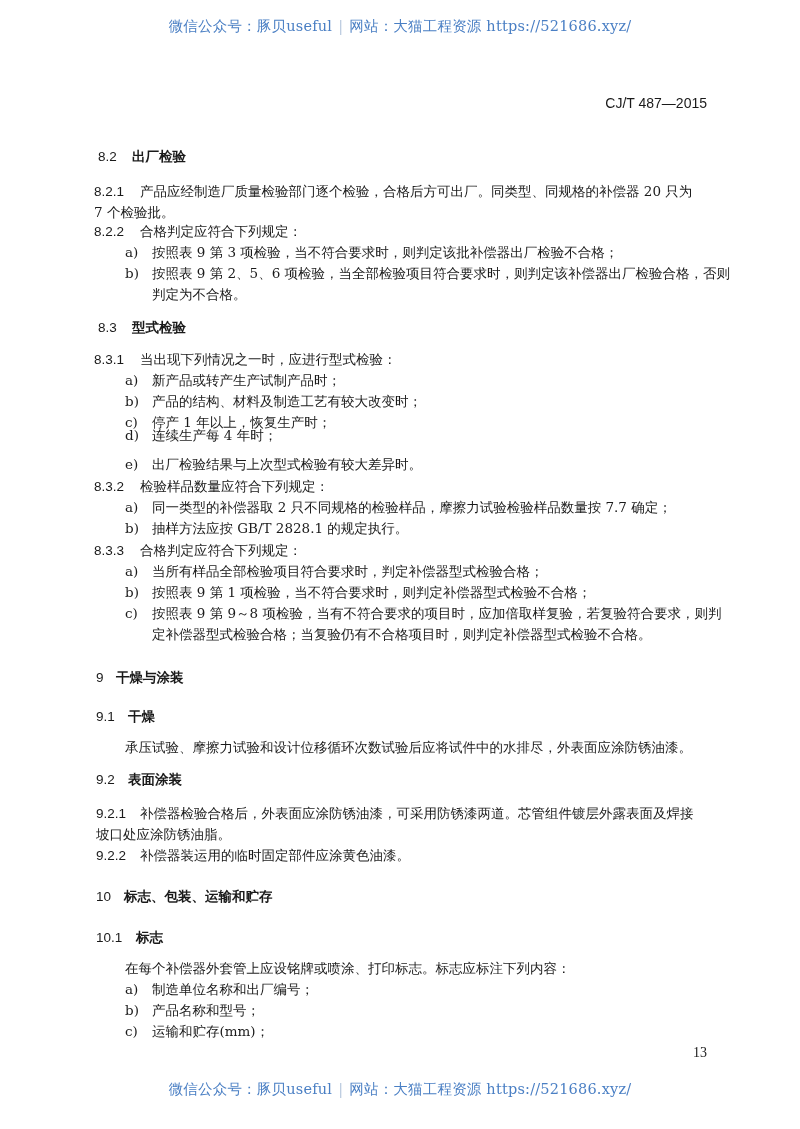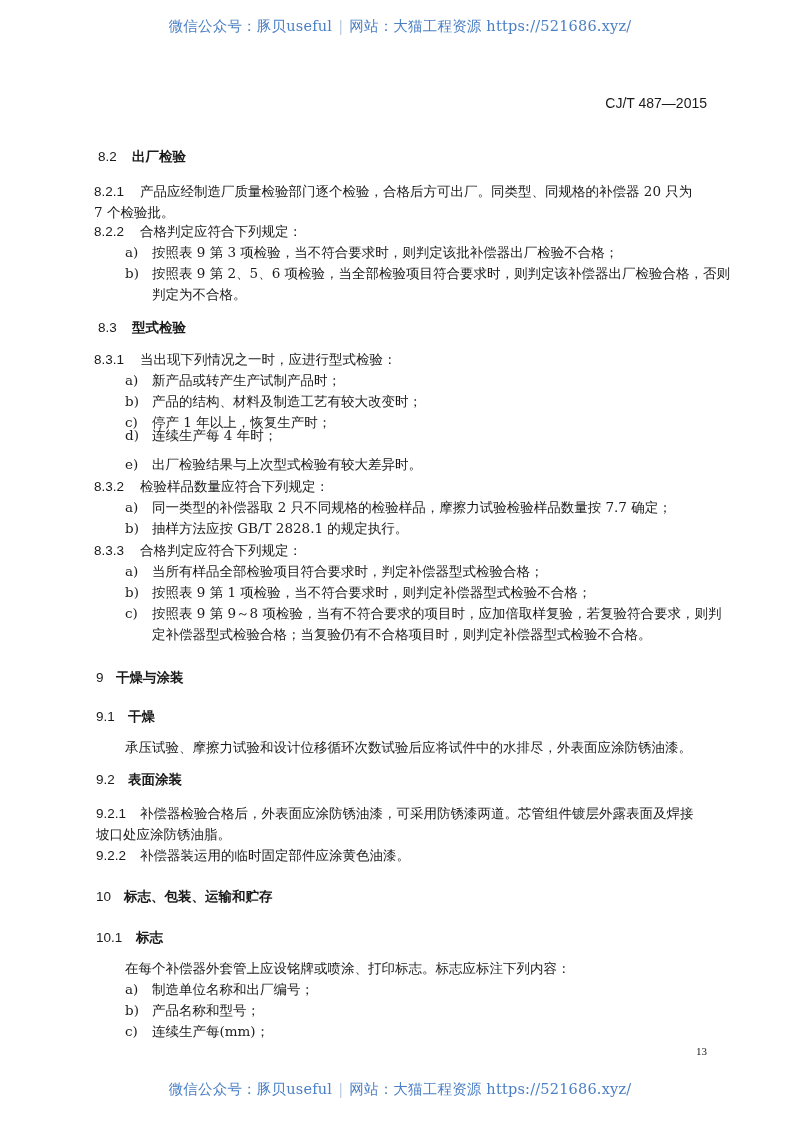--- a/index.html
+++ b/index.html
@@ -14,21 +14,21 @@
   }
   .watermark .sep { color: #b8c8de; margin: 0 6px; }
   #wm-top { top: 17px; }
   #wm-bottom { top: 1080px; }
   .std-code {
     position: absolute; top: 95px; right: 93px;
     font-family: "Liberation Sans", "DejaVu Sans", sans-serif; font-weight: normal; font-size: 14px;
   }
   .page-no {
     position: absolute; top: 1045px; right: 93px;
-    font-family: "Liberation Serif", serif; font-size: 11px;
+    font-family: "Liberation Serif", serif; font-size: 14px;
   }
   .content { position: absolute; left: 98px; top: 0; width: 608px; font-size: 13.5px; }
   .line { position: absolute; white-space: nowrap; line-height: 15px; }
   .h { font-family: "DejaVu Sans", "Liberation Sans", sans-serif; font-weight: bold; font-size: 13.5px; }
   .num { display: inline-block; font-family: "Liberation Sans", "DejaVu Sans", sans-serif; }
   .h .num { font-weight: normal; }
   .sub-num { display: inline-block; width: 48px; font-family: "Liberation Sans", sans-serif; }
   .mk { display: inline-block; width: 27px; }
   .indent-item { left: 27px; }
   .indent-cont { left: 54px; }
@@ -110,20 +110,20 @@
 
   <div class="line h" style="top:889px;left:-2px">
     <span class="num" style="width:28px">10</span><span>标志、包装、运输和贮存</span>
   </div>
   <div class="line h" style="top:930px;left:-2px">
     <span class="num" style="width:40px">10.1</span><span>标志</span>
   </div>
   <div class="line indent-para" style="top:961px">在每个补偿器外套管上应设铭牌或喷涂、打印标志。标志应标注下列内容：</div>
   <div class="line indent-item" style="top:982px"><span class="mk">a)</span><span>制造单位名称和出厂编号；</span></div>
   <div class="line indent-item" style="top:1003px"><span class="mk">b)</span><span>产品名称和型号；</span></div>
-  <div class="line indent-item" style="top:1024px"><span class="mk">c)</span><span>连续生产每(mm)；</span></div>
+  <div class="line indent-item" style="top:1024px"><span class="mk">c)</span><span>运输和贮存(mm)；</span></div>
 </div>
 
 <div class="page-no">13</div>
 
 <div class="watermark" id="wm-bottom">
   <span>微信公众号：豚贝useful</span><span class="sep">|</span><span>网站：大猫工程资源 https://521686.xyz/</span>
 </div>
 
 </body></html>

